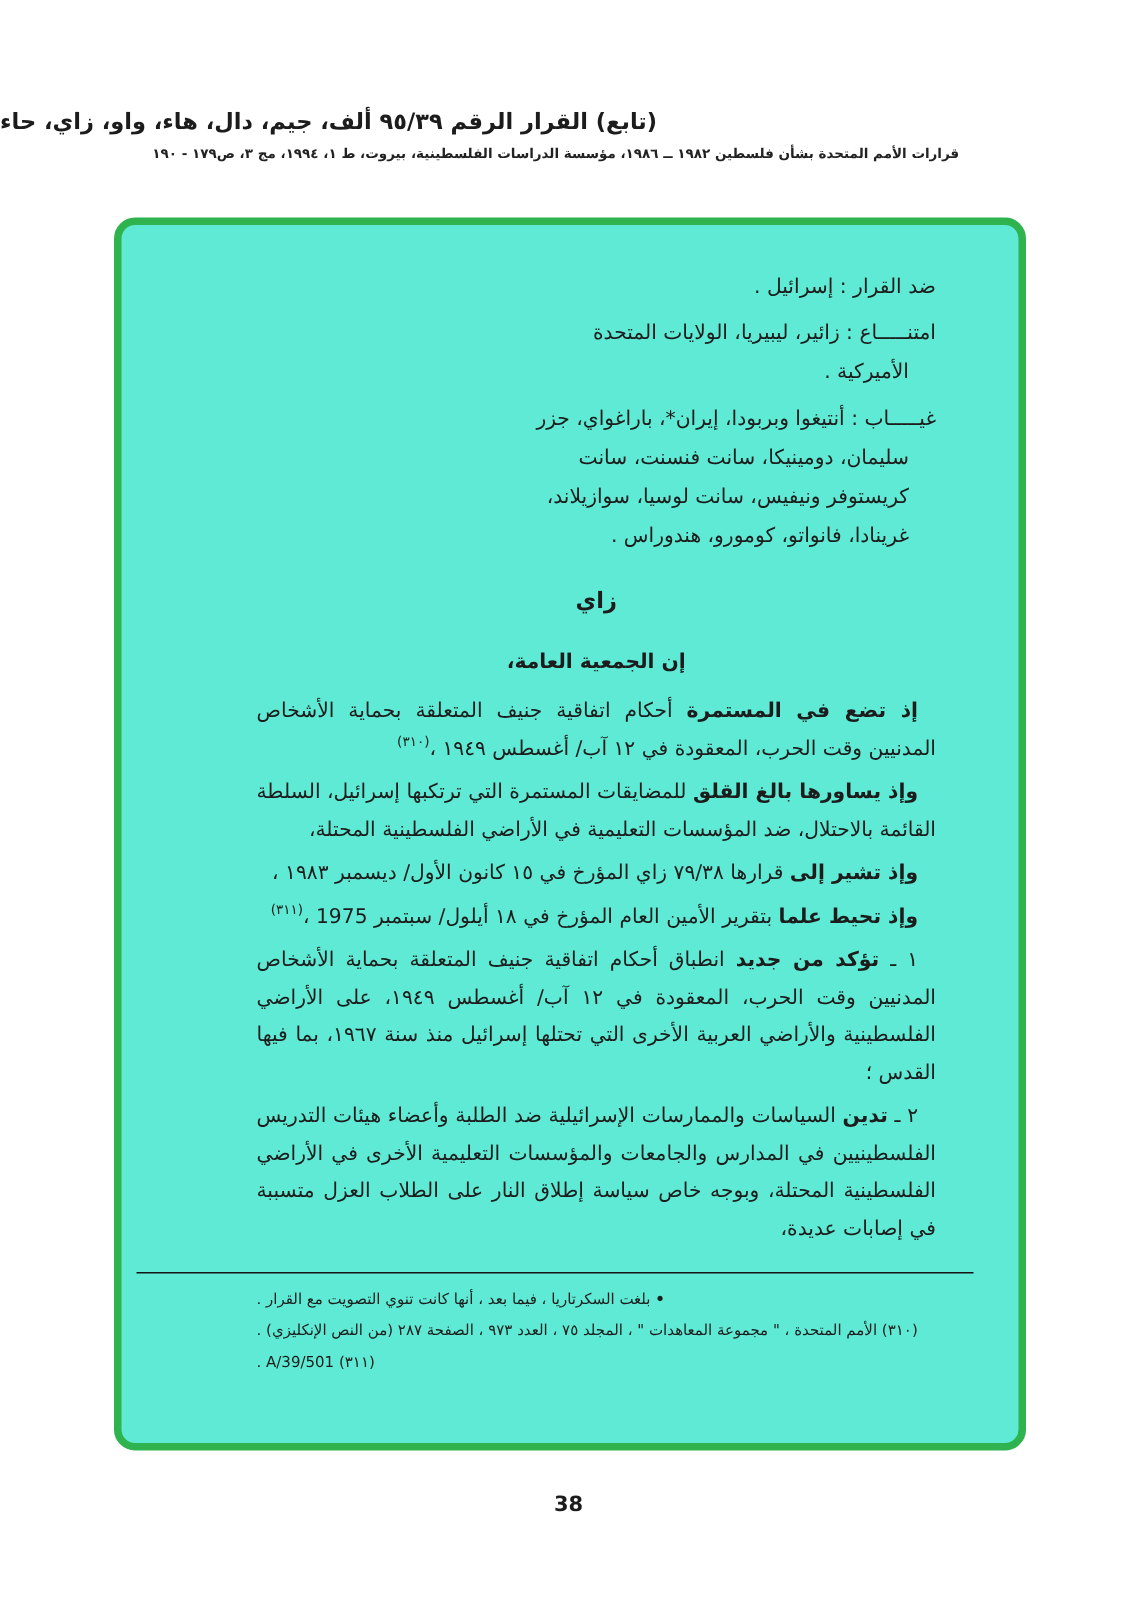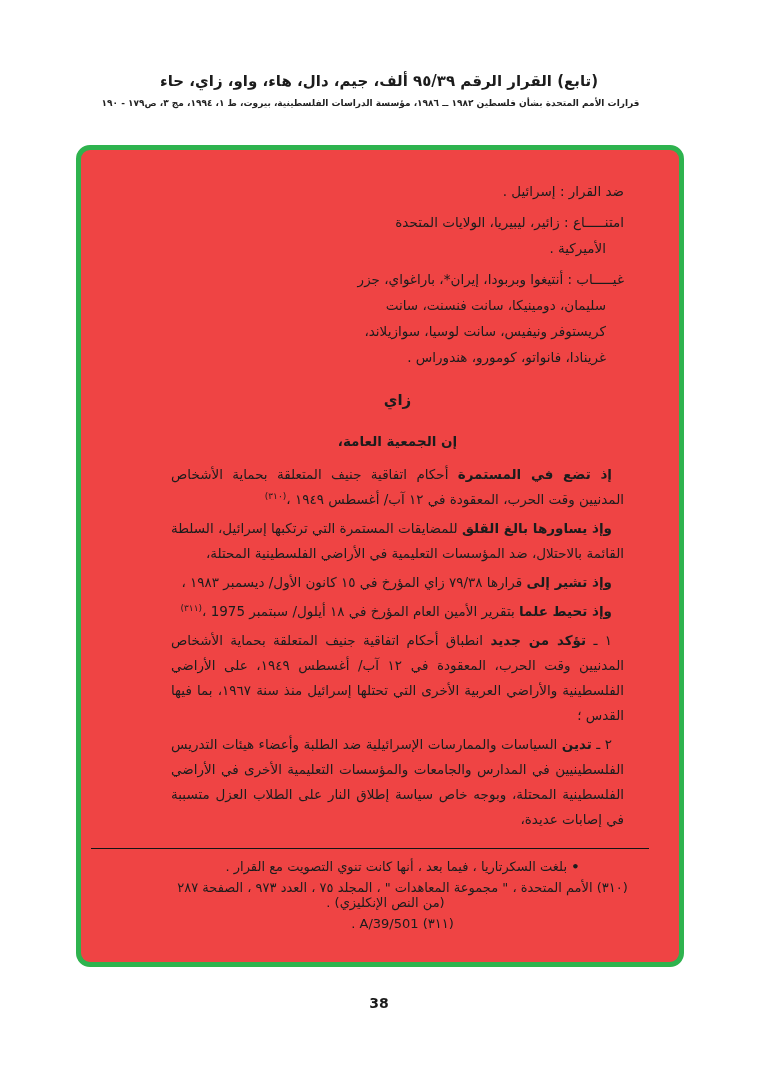--- a/index.html
+++ b/index.html
@@ -7,50 +7,50 @@
   body {
     width: 758px; height: 1078px;
     background: #ffffff;
     position: relative;
     font-family: "DejaVu Sans", sans-serif;
     color: #1c1c1c;
     direction: rtl;
   }
   .hdr {
     position: absolute; top: 72px; right: 0; left: 0;
-    text-align: center; font-weight: bold; font-size: 15px;
+    text-align: left; font-weight: bold; font-size: 15px;
   }
   .src {
     position: absolute; top: 98px; right: 17px; left: 0;
     text-align: center; font-weight: bold; font-size: 9px; color: #222;
   }
   .frame {
     position: absolute; top: 145px; right: 74px;
     width: 608px; height: 822px;
     border: 5px solid #2eb34e;
     border-radius: 14px;
-    background: #ef4444;
+    background: #5eead4;
   }
   .content {
     padding: 20px 55px 0 90px;
     font-size: 13.5px; line-height: 25px;
     text-align: justify;
   }
   .vote { width: 274px; margin: 8px 0 14px; }
   .vote p {
     margin: 0 0 5px; padding-right: 18px; text-indent: -18px;
     text-align: right; line-height: 26px;
   }
   .gh { text-align: center; font-size: 15px; font-weight: bold; margin: 18px 0 16px; }
   .open { font-weight: bold; margin: 0 0 8px; text-align: center; }
   p.para { margin: 0 0 4px; text-indent: 12px; }
   .lead { font-weight: bold; }
   sup { font-size: 9px; line-height: 0; }
   .rule { border-top: 1.5px solid #151515; margin: 16px -25px 10px -80px; }
-  .fnotes { margin-right: -10px; font-size: 13px; line-height: 15px; text-align: center; }
+  .fnotes { margin-right: -10px; font-size: 10px; line-height: 15px; text-align: left; }
   .fnotes p { margin: 0 0 6px; padding-right: 34px; text-indent: -34px; }
   .fnotes .marker { font-weight: bold; }
   .pageno {
     position: absolute; top: 995px; left: 0; right: 0;
     text-align: center; font-weight: bold; font-size: 14px;
   }
 </style>
 </head>
 <body>
 

